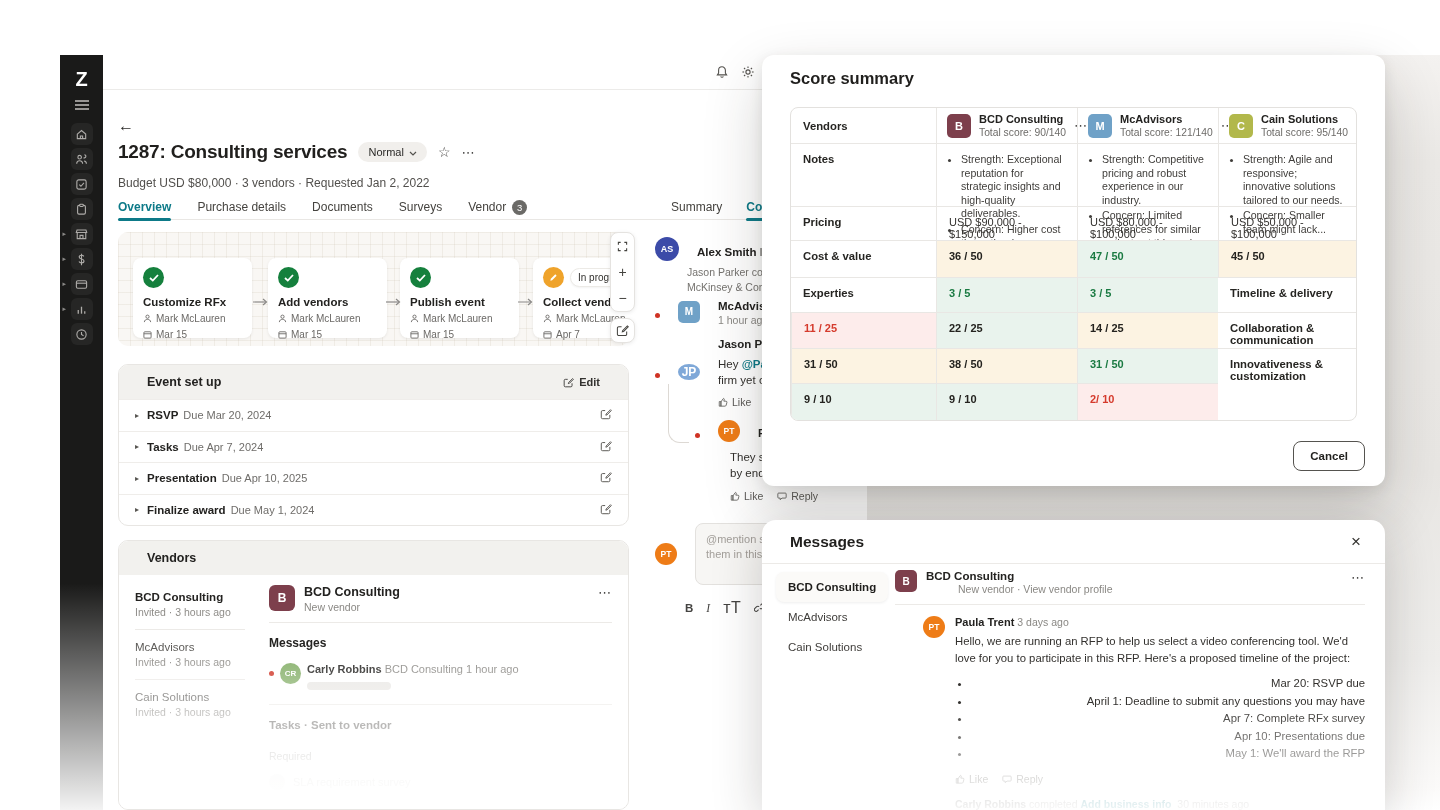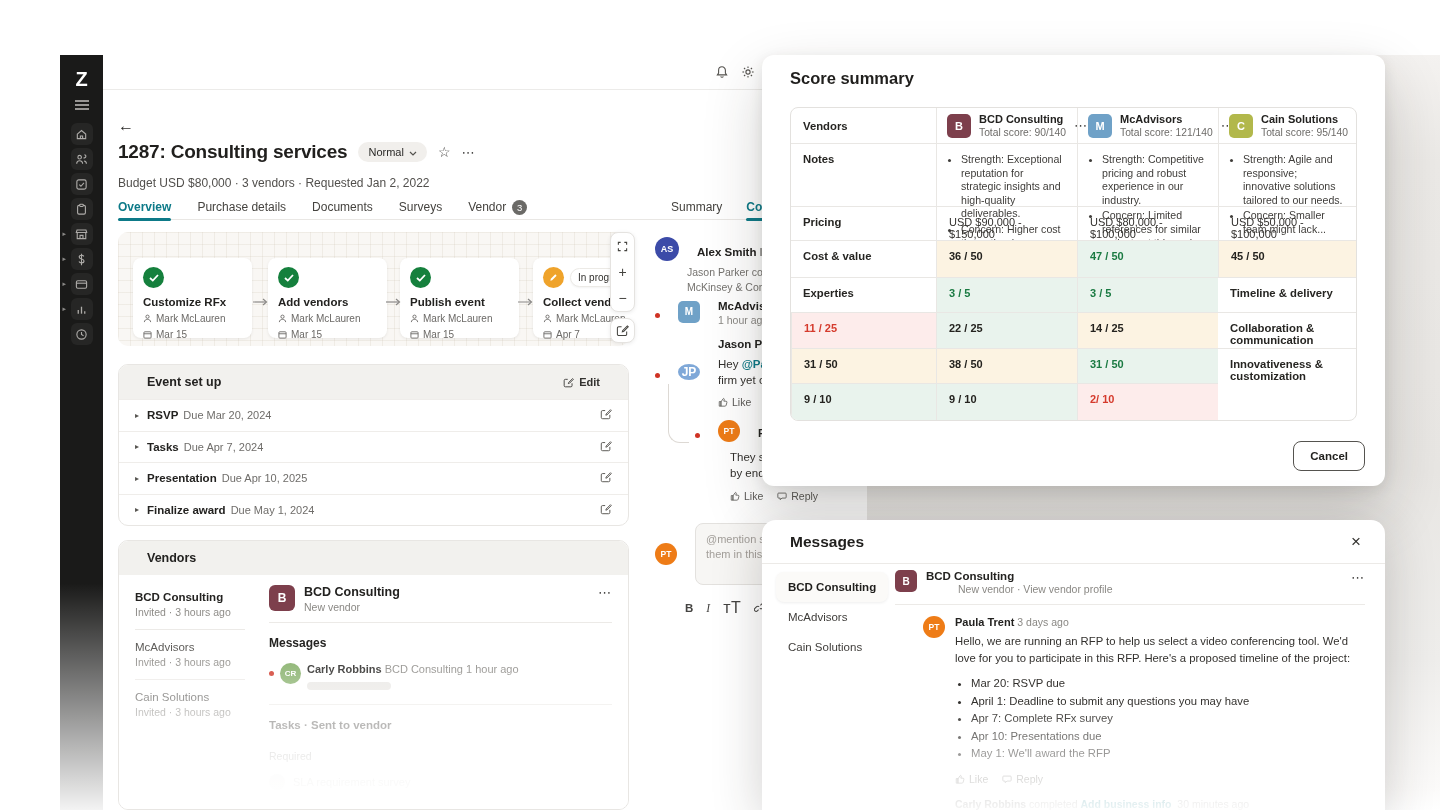--- a/index.html
+++ b/index.html
@@ -158,21 +158,21 @@
   .mm-nav{position:absolute;left:14px;top:52px;width:112px;}
   .mm-nav-item{height:30px;display:flex;align-items:center;padding-left:12px;font-size:11.5px;color:#3f3d3a;border-radius:8px;cursor:pointer;white-space:nowrap;}
   .mm-nav-item.active{background:#fbfaf8;box-shadow:0 1px 3px rgba(0,0,0,.07);color:#1f1e1c;font-weight:bold;}
   .mm-content{position:absolute;left:133px;top:50px;right:20px;}
   .mm-vrow{display:flex;align-items:flex-start;gap:9px;padding-bottom:9px;border-bottom:1px solid #eceae7;}
   .mm-msg{position:relative;margin:11px 0 0 28px;}
   .mm-msg .rnd-avatar{position:absolute;left:0;top:0;}
   .mm-msg-body{margin-left:32px;}
   .mbody{font-size:11.3px;color:#33312e;line-height:17px;margin-top:5px;max-width:412px;}
   .mm-bullets{margin:8px 0 0 4px;padding-left:12px;}
-  .mm-bullets li{font-size:11.3px;color:#33312e;line-height:17.5px;}
+  .mm-bullets li{font-size:11.3px;color:#33312e;line-height:17.5px;text-align:right;}
   .mm-activity{margin:13px 0 0 60px;font-size:10.5px;color:#8a8884;white-space:nowrap;}
   .mm-activity b{color:#6d6b68;}
   .tlink{color:#0d7a88;font-weight:bold;}
   .messages-modal::after{content:"";position:absolute;left:0;right:0;bottom:0;height:105px;pointer-events:none;
     background:linear-gradient(180deg,rgba(255,255,255,0) 0%,rgba(255,255,255,.5) 45%,rgba(255,255,255,.93) 100%);}
 </style>
 </head>
 <body>
 
 <div class="canvas">

